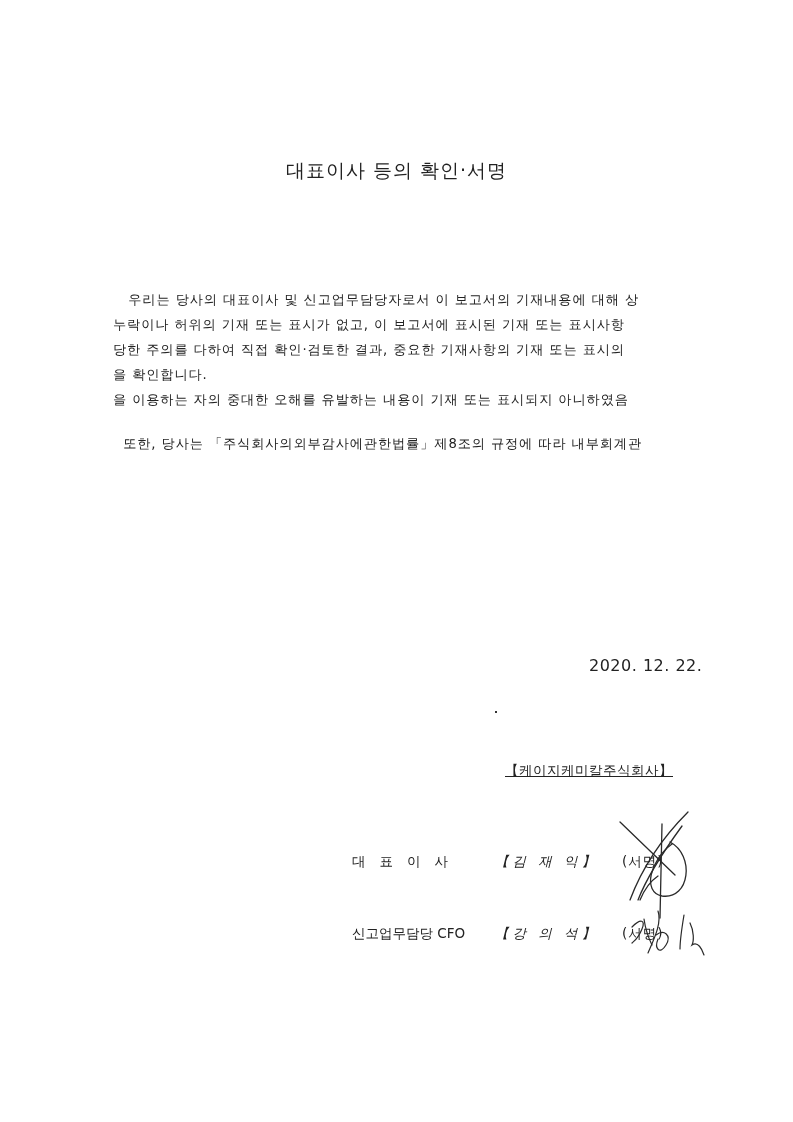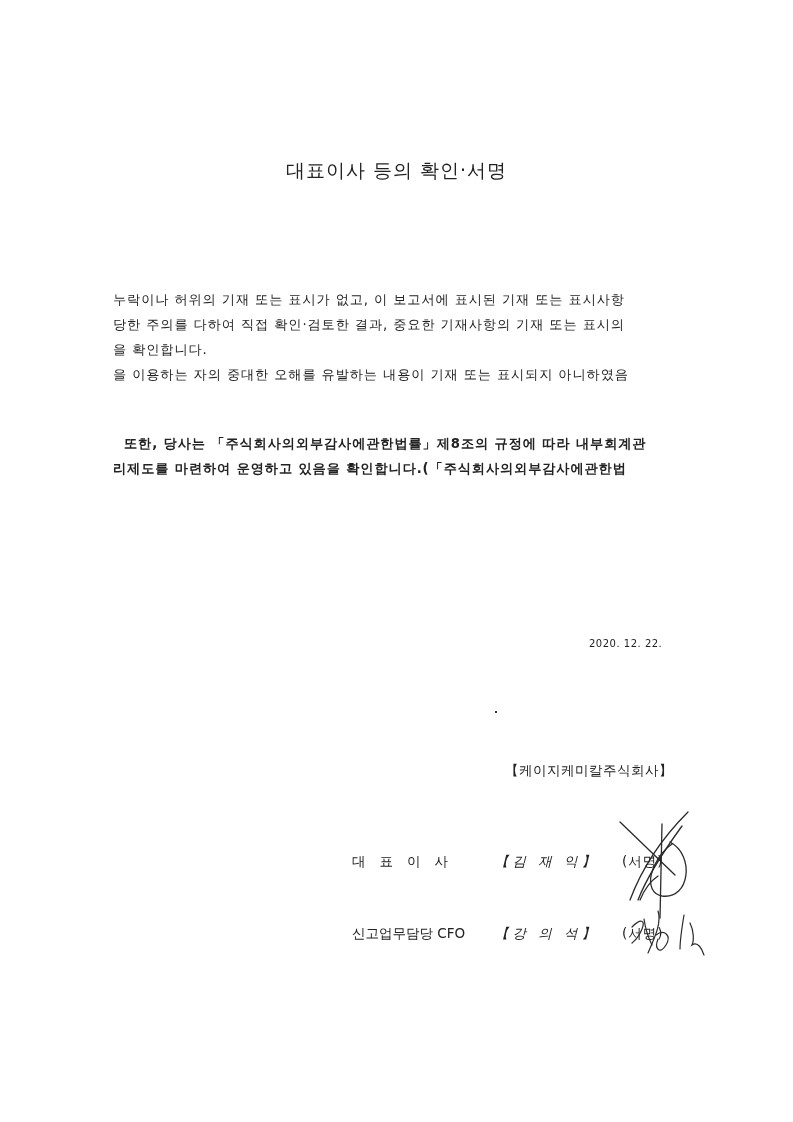--- a/index.html
+++ b/index.html
@@ -4,51 +4,51 @@
 <style>
   html, body { margin: 0; padding: 0; background: #ffffff; }
   body { width: 793px; height: 1122px; position: relative; overflow: hidden;
          font-family: "DejaVu Sans", "Liberation Sans", sans-serif; color: #222; }
   .page { position: absolute; left: 0; top: 0; width: 793px; height: 810px; background: #fff; }
   .title { position: absolute; left: 0; width: 793px; top: 158px; text-align: center;
            font-size: 19px; letter-spacing: 1px; color: #222; }
   .para { position: absolute; left: 113px; width: 574px; font-size: 13.2px;
           line-height: 25px; letter-spacing: 0.9px; color: #222; text-align: justify; }
   .p1 { top: 287px; }
-  .p2 { top: 431px; font-weight: bold; }
+  .p2 { top: 431px; }
   .line { display: block; white-space: nowrap; }
-  .date { position: absolute; left: 589px; top: 638px; font-size: 10px; letter-spacing: 0.5px; }
+  .date { position: absolute; left: 589px; top: 656px; font-size: 16px; letter-spacing: 0.5px; }
   .dot { position: absolute; left: 495px; top: 711px; width: 2px; height: 2px; background: #333; }
-  .company { position: absolute; left: 505px; top: 762px; font-size: 13.5px; letter-spacing: 0.5px; }
+  .company { position: absolute; left: 505px; top: 762px; font-size: 13.5px; letter-spacing: 0.5px; text-decoration: underline; }
   .sign-row { position: absolute; left: 0; width: 793px; font-size: 13.5px; }
   .row1 { top: 853px; }
   .row2 { top: 925px; }
   .role { position: absolute; left: 352px; white-space: nowrap; }
   .role.spaced { letter-spacing: 14px; }
   .name { position: absolute; left: 495px; white-space: nowrap; letter-spacing: 4px; font-style: italic; }
   .sigmark { position: absolute; left: 622px; white-space: nowrap; letter-spacing: 1px; }
   .signature { position: absolute; pointer-events: none; }
 </style>
 </head>
 <body>
 
 <div class="page">
 
   <div class="title">대표이사 등의 확인·서명</div>
 
   <div class="para p1">
+    <span class="line" style="white-space: pre;">   우리는 당사의 대표이사 및 신고업무담당자로서 이 보고서의 기재내용에 대해 상</span>
     <span class="line">누락이나 허위의 기재 또는 표시가 없고, 이 보고서에 표시된 기재 또는 표시사항</span>
     <span class="line">당한 주의를 다하여 직접 확인·검토한 결과, 중요한 기재사항의 기재 또는 표시의</span>
     <span class="line">을 확인합니다.</span>
     <span class="line">을 이용하는 자의 중대한 오해를 유발하는 내용이 기재 또는 표시되지 아니하였음</span>
   </div>
 
   <div class="para p2">
     <span class="line" style="white-space: pre;">  또한, 당사는 「주식회사의외부감사에관한법률」제8조의 규정에 따라 내부회계관</span>
-    <span class="line">리제도를 마련하여 운영하고 있음을 확인합니다.(「주식회사의외부감사에관한법</span>
   </div>
 
   <div class="date">2020. 12. 22.</div>
 
   <div class="dot"></div>
 
   <div class="company">【케이지케미칼주식회사】</div>
 
   <div class="sign-row row1">
     <span class="role spaced">대표이사</span>

